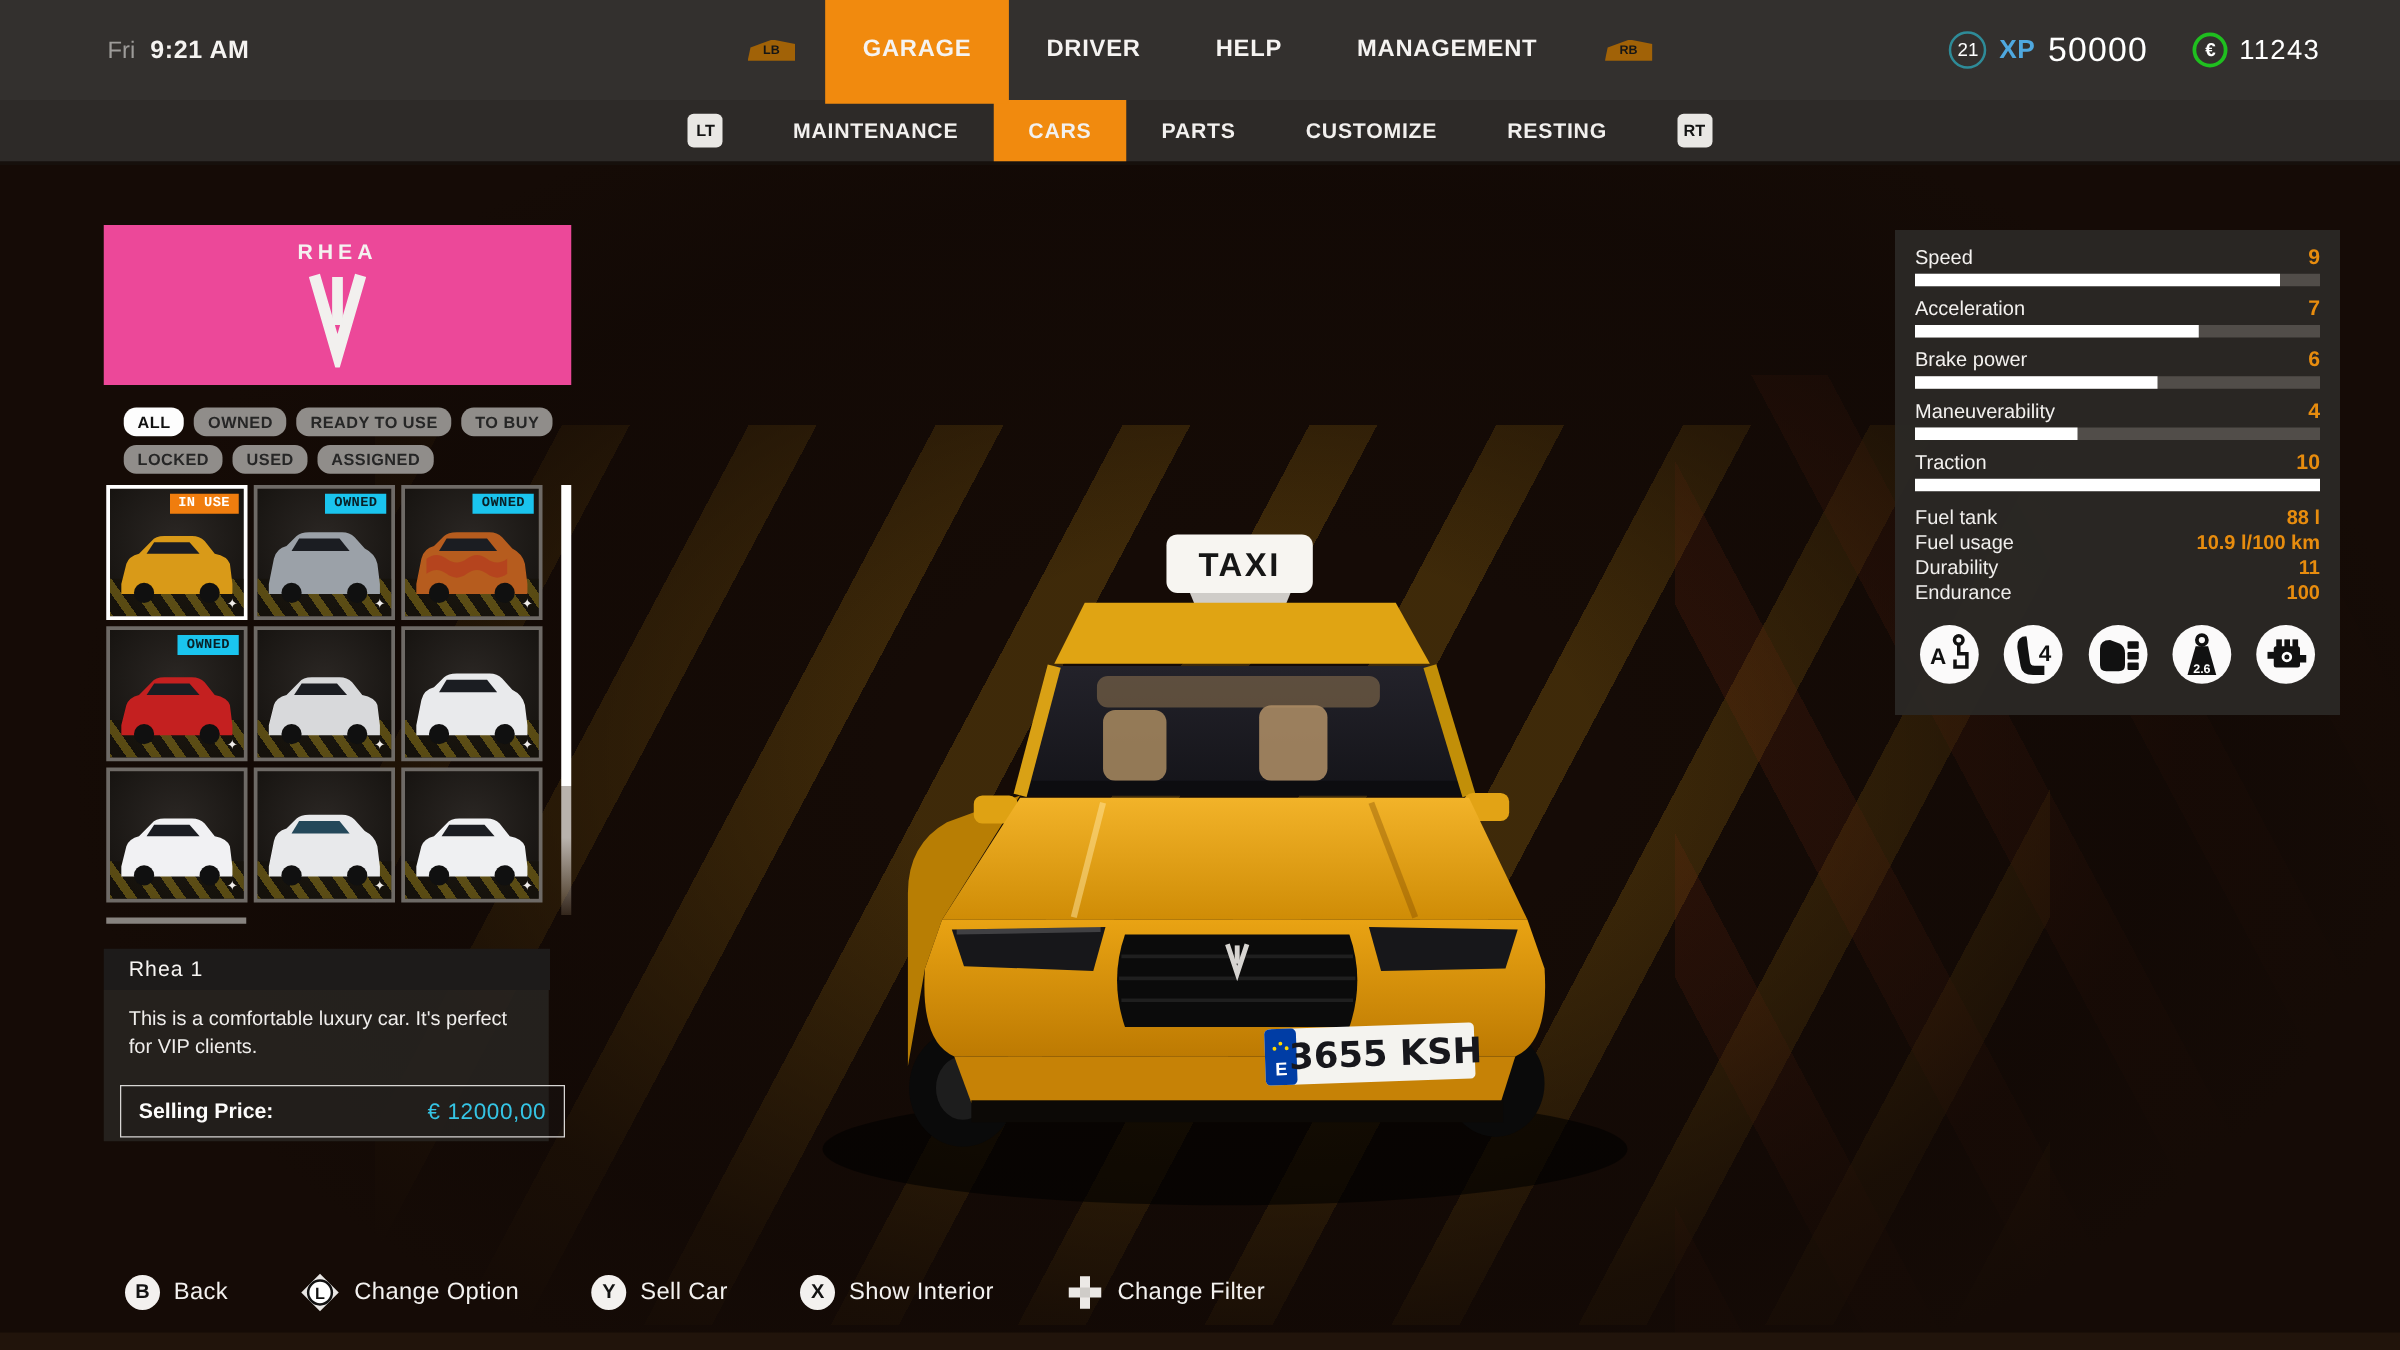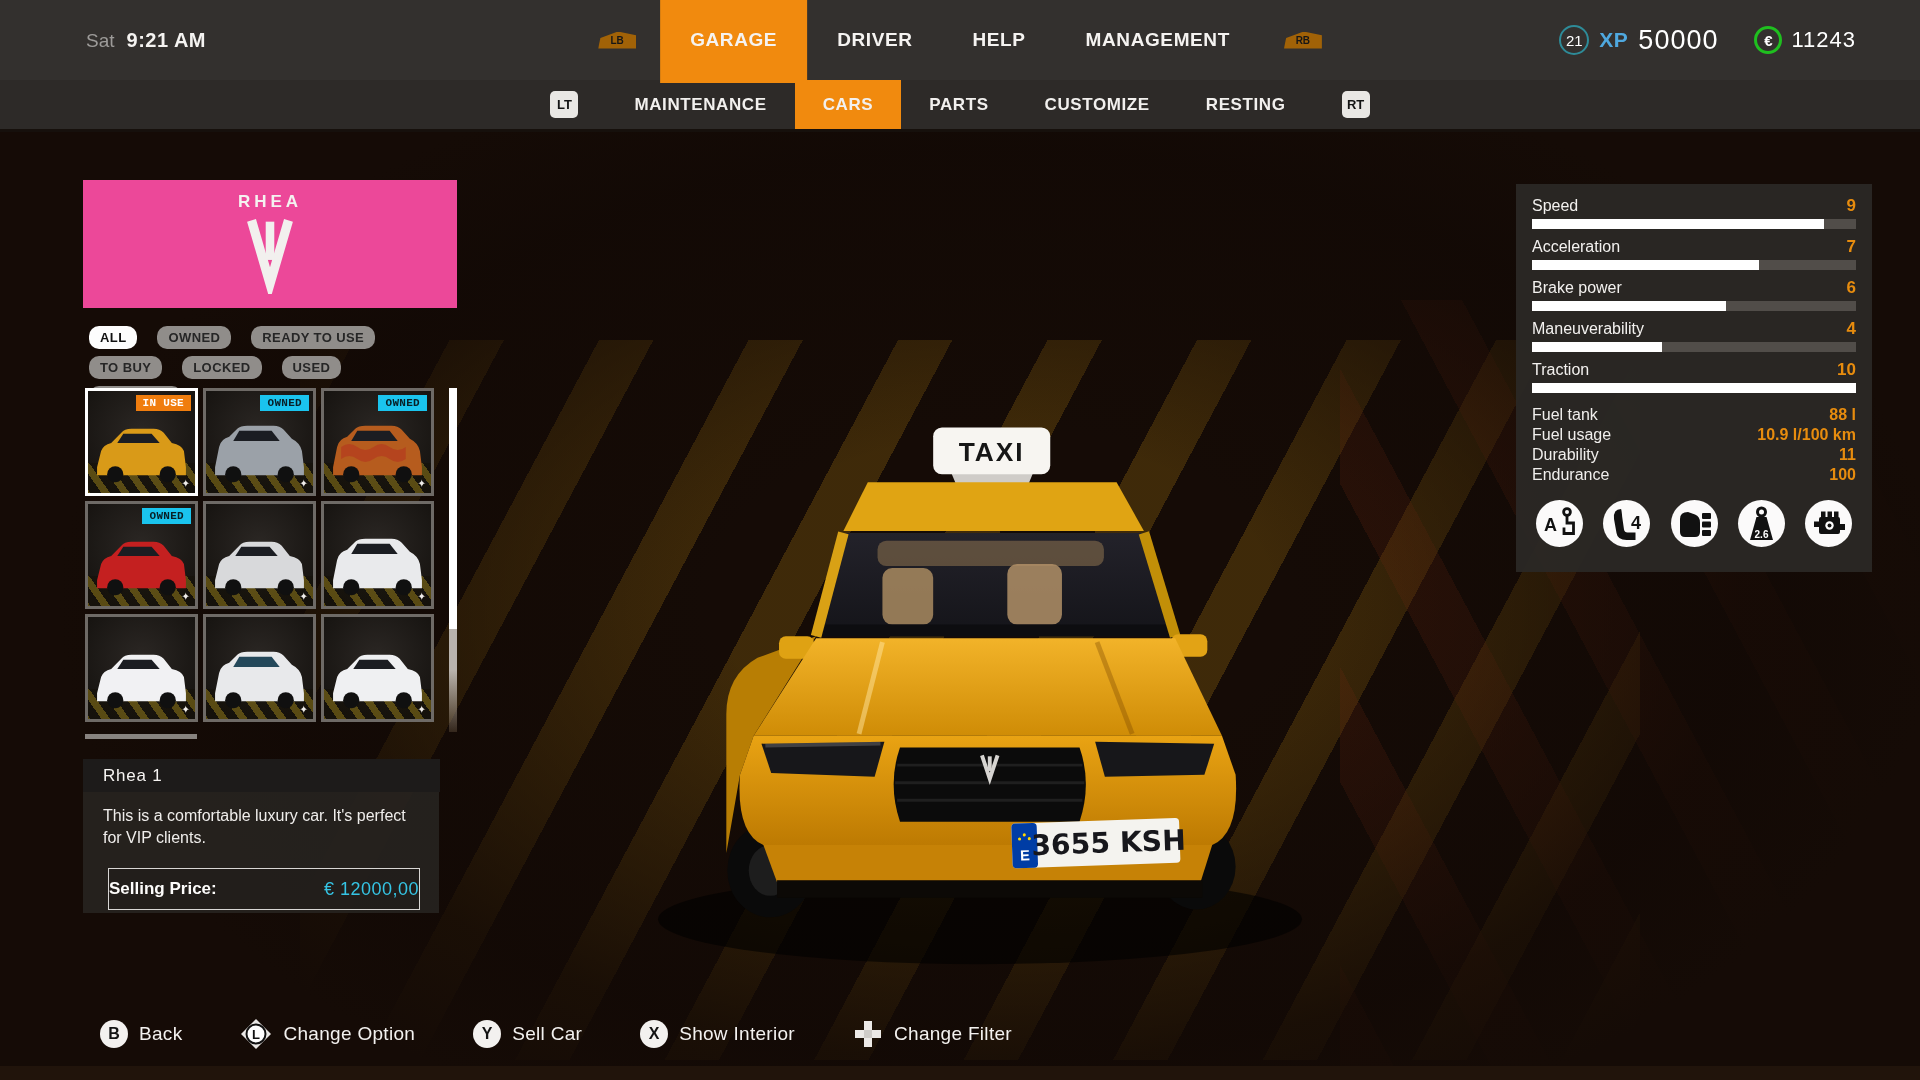--- a/index.html
+++ b/index.html
@@ -48,22 +48,22 @@
   .sub-tab { padding:0 28px; height:100%; display:flex; align-items:center;
     color:#f2f0ee; font-size:17px; font-weight:bold; letter-spacing:.6px; }
   .sub-tab.active { background:#f18a0e; }
 
   
   .brand-box { position:absolute; left:83px; top:180px; width:374px; height:128px; background:#ec4899;
     z-index:5; display:flex; flex-direction:column; align-items:center; padding-top:12px; }
   .brand-name { color:#f4f2f0; font-size:17px; font-weight:bold; letter-spacing:4px; }
   .brand-logo { margin-top:2px; }
 
-  .chips { position:absolute; left:89px; top:326px; width:348px; z-index:5;
-    display:flex; flex-wrap:wrap; gap:7px 20px; }
+  .chips { position:absolute; left:99px; top:326px; width:348px; z-index:5;
+    display:flex; flex-wrap:wrap; gap:7px 8px; }
   .chip { background:#908d8a; color:#262626; font-size:13px; font-weight:bold; letter-spacing:.4px;
     border-radius:10px; padding:4px 11px; white-space:nowrap; }
   .chip.active { background:#fdfdfd; color:#111; }
 
   .grid { position:absolute; left:85px; top:388px; z-index:5;
     display:grid; grid-template-columns:repeat(3,113px); gap:5px;font-family:Liberation Mono, monospace; }
   .tile { position:relative; width:113px; height:108px; border:3px solid #6e6a66; overflow:hidden;
     background:radial-gradient(circle at 50% 40%, #2b2724 0%, #161310 85%); }
   .tile.selected { border-color:#ffffff; }
   .tile::before { content:""; position:absolute; left:-6px; right:-6px; bottom:0; height:30px;
@@ -78,23 +78,23 @@
 
   .vscroll { position:absolute; left:449px; top:388px; width:8px; height:344px; z-index:5;
     background:linear-gradient(180deg, #ffffff 0 70%, #b9b3ad 70% 82%, rgba(150,125,95,.25) 100%); }
   .hbar { position:absolute; left:85px; top:734px; width:112px; height:5px; background:#87837f; z-index:5; }
 
   .desc-title { position:absolute; left:83px; top:759px; width:357px; height:33px; background:#1d1b1a;
     z-index:5; color:#f6f4f2; font-size:17px; display:flex; align-items:center; padding-left:20px; letter-spacing:.8px; }
   .desc-body { position:absolute; left:83px; top:792px; width:356px; height:121px;
     background:rgba(39,35,32,.9); z-index:5; color:#efedeb; font-size:16px; line-height:1.4;
     padding:13px 20px 0 20px; }
-  .price-box { position:absolute; left:108px; top:868px; width:312px; height:42px; z-index:6;
+  .price-box { position:absolute; left:96px; top:868px; width:356px; height:42px; z-index:6;
     border:1px solid #d8d6d4; display:flex; align-items:center; justify-content:space-between;
-    padding:0 0; background:rgba(30,27,25,.35); }
+    padding:0 14px; background:rgba(30,27,25,.35); }
   .price-label { color:#fdfcfb; font-size:17px; font-weight:bold; }
   .price-value { color:#35c4e4; font-size:18px; font-weight:normal; letter-spacing:.5px; }
 
   
   .stats-panel { position:absolute; left:1516px; top:184px; width:356px; height:388px;
     background:rgba(43,40,37,.94); z-index:5; padding:12px 16px 0 16px; }
   .stat-row { margin-bottom:8px; }
   .stat-head { display:flex; justify-content:space-between; align-items:baseline; }
   .stat-label { color:#f3f1ef; font-size:16px; }
   .stat-value { color:#e78c0e; font-size:17px; font-weight:bold; }
@@ -122,21 +122,21 @@
 </head>
 <body>
 
 <div class="floor-stripes"></div>
 <div class="floor-stripes-right"></div>
 <div class="vignette"></div>
 <div class="floor-edge"></div>
 
 <div class="topbar">
   <div class="clock">
-    <span class="day">Sat</span>
+    <span class="day">Fri</span>
     <span class="time">9:21 AM</span>
   </div>
   <div class="top-tabs">
     <span class="bumper-icon">LB</span>
     <div class="top-tab active">GARAGE</div>
     <div class="top-tab">DRIVER</div>
     <div class="top-tab">HELP</div>
     <div class="top-tab">MANAGEMENT</div>
     <span class="bumper-icon">RB</span>
   </div>

